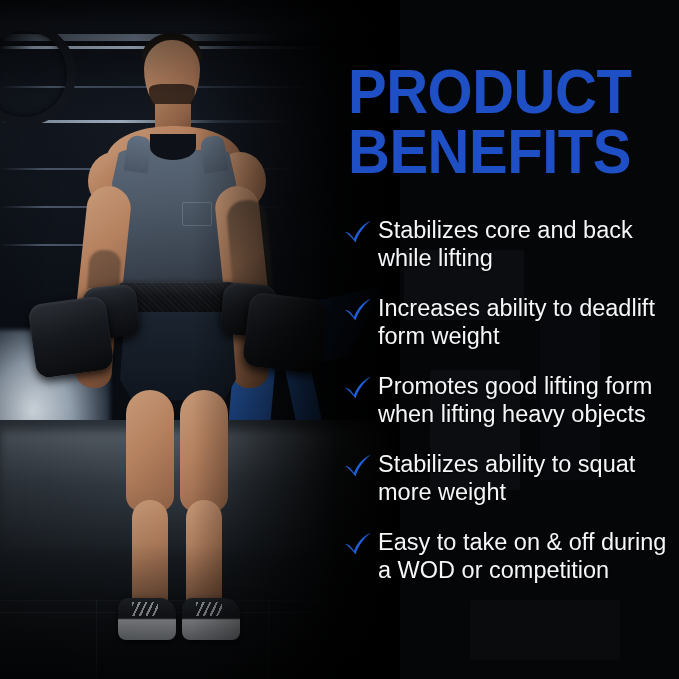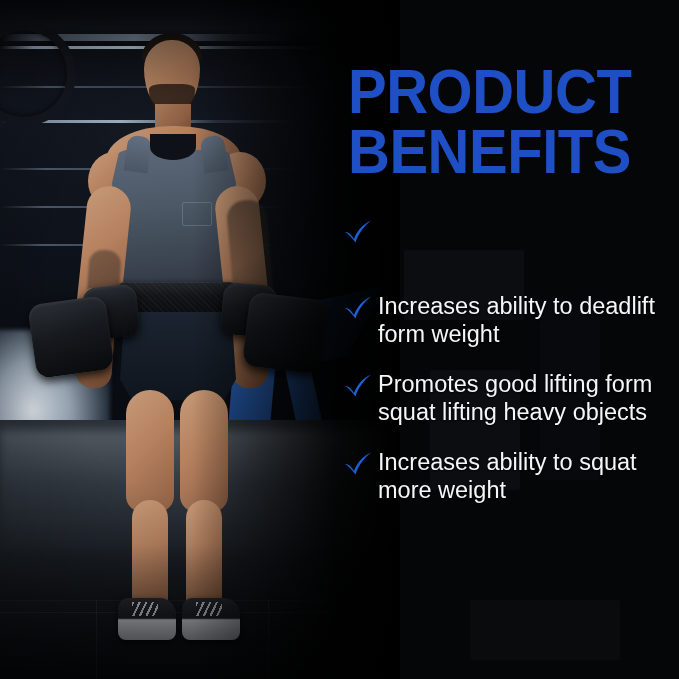--- a/index.html
+++ b/index.html
@@ -444,49 +444,60 @@
 BENEFITS</div>
 
     <div class="benefits">
 
       <div class="benefit">
         <span class="check">
           <svg viewBox="0 0 28 24" width="28" height="24" aria-hidden="true">
             <path d="M1 12 C4 11.5, 7 14, 10 19 C13 11, 19 4, 27 0.5 C20 6, 14 14, 11.5 22.5 C8 18, 4.5 14, 1 12 Z" fill="#1f5fd8"></path>
           </svg>
         </span>
+        <span class="benefit-text">Stabilizes core and back
+while lifting</span>
       </div>
 
       <div class="benefit">
         <span class="check">
           <svg viewBox="0 0 28 24" width="28" height="24" aria-hidden="true">
             <path d="M1 12 C4 11.5, 7 14, 10 19 C13 11, 19 4, 27 0.5 C20 6, 14 14, 11.5 22.5 C8 18, 4.5 14, 1 12 Z" fill="#1f5fd8"></path>
           </svg>
         </span>
         <span class="benefit-text">Increases ability to deadlift
 form weight</span>
       </div>
 
       <div class="benefit">
         <span class="check">
           <svg viewBox="0 0 28 24" width="28" height="24" aria-hidden="true">
             <path d="M1 12 C4 11.5, 7 14, 10 19 C13 11, 19 4, 27 0.5 C20 6, 14 14, 11.5 22.5 C8 18, 4.5 14, 1 12 Z" fill="#1f5fd8"></path>
           </svg>
         </span>
         <span class="benefit-text">Promotes good lifting form
-squat lifting heavy objects</span>
+when lifting heavy objects</span>
       </div>
 
       <div class="benefit">
         <span class="check">
           <svg viewBox="0 0 28 24" width="28" height="24" aria-hidden="true">
             <path d="M1 12 C4 11.5, 7 14, 10 19 C13 11, 19 4, 27 0.5 C20 6, 14 14, 11.5 22.5 C8 18, 4.5 14, 1 12 Z" fill="#1f5fd8"></path>
           </svg>
         </span>
-        <span class="benefit-text">Increases ability to squat
+        <span class="benefit-text">Stabilizes ability to squat
 more weight</span>
       </div>
 
+      <div class="benefit">
+        <span class="check">
+          <svg viewBox="0 0 28 24" width="28" height="24" aria-hidden="true">
+            <path d="M1 12 C4 11.5, 7 14, 10 19 C13 11, 19 4, 27 0.5 C20 6, 14 14, 11.5 22.5 C8 18, 4.5 14, 1 12 Z" fill="#1f5fd8"></path>
+          </svg>
+        </span>
+        <span class="benefit-text">Easy to take on &amp; off during
+a WOD or competition</span>
+      </div>
 
     </div>
   </div>
 
 </div>
 
 </body></html>

